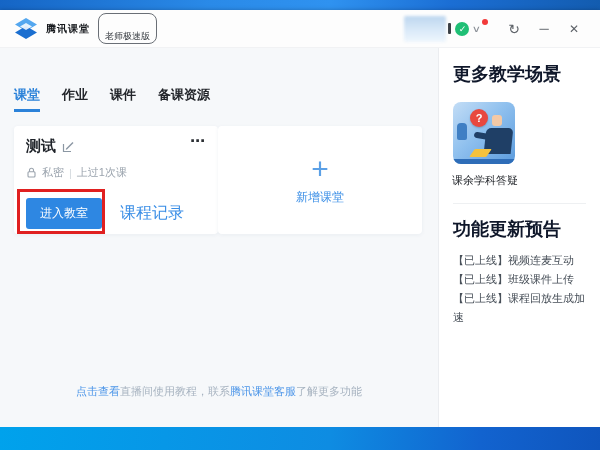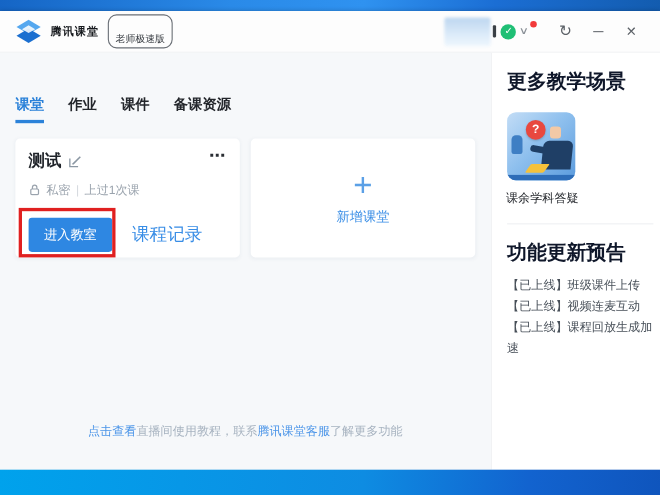--- a/index.html
+++ b/index.html
@@ -14,21 +14,21 @@
 
   .window { position:absolute; top:10px; left:0; width:600px; height:417px; background:#fff;
     display:flex; flex-direction:column; box-shadow:0 0 4px rgba(0,0,0,.25); }
 
   
   .titlebar { height:38px; flex:0 0 38px; background:#fdfdfd; display:flex; align-items:center;
     padding:0 14px 0 14px; border-bottom:1px solid #f1f2f4; }
   .logo { width:24px; height:24px; margin-right:8px; }
   .app-title { font-size:10px; font-weight:bold; color:#15181c; letter-spacing:1px; }
   .edition-badge { margin-left:8px; font-size:9px; color:#3c4046; border:1px solid #6a6f76;
-    border-radius:8px; padding:17px 6px 2px; line-height:10px;font-family:Liberation Mono, monospace; }
+    border-radius:8px; padding:17px 6px 2px; line-height:10px; }
   .tb-right { margin-left:auto; display:flex; align-items:center; }
   .blur-name { width:42px; height:26px; border-radius:2px; margin-right:2px;
     background:linear-gradient(180deg,#bdd6ef 0%,#dcebf9 60%,#eef6fd 100%); filter:blur(1.5px); }
   .name-frag { width:3px; height:11px; background:#3a3f45; margin-right:4px; border-radius:1px; }
   .verify-badge { width:14px; height:14px; border-radius:50%; background:#1fbf75; color:#fff;
     font-size:9px; font-weight:bold; display:flex; align-items:center; justify-content:center; }
   .chevron { font-size:9px; color:#8a9097; margin:0 2px 0 4px; transform:scaleX(1.4); }
   .notif-dot { width:6px; height:6px; border-radius:50%; background:#f23a3a; position:relative; top:-7px; }
   .win-btn { color:#5d6268; font-size:13px; width:24px; text-align:center; margin-left:6px; }
   .win-btn.refresh { font-size:14px; margin-left:14px; }
@@ -38,21 +38,21 @@
   .app-body { flex:1; display:flex; min-height:0; }
   .main { flex:1; background:#f6f8fa; position:relative; }
   .sidebar { width:162px; flex:0 0 162px; background:#fff; border-left:1px solid #ebedf0; padding:14px 14px 0; }
 
   
   .tabs { display:flex; gap:22px; padding:10px 14px 8px; }
   .tab { font-size:13px; font-weight:bold; color:#23262b; padding-bottom:5px; border-bottom:3px solid transparent; cursor:pointer;margin-top:28px; }
   .tab.active { color:#2b82d9; border-bottom-color:#2b82d9; }
 
   
-  .cards { display:flex; gap:10px; padding:6px 14px 0; }
+  .cards { display:flex; padding:6px 14px 0; }
   .card { width:204px; height:108px; background:#fff; border-radius:4px;
     box-shadow:0 1px 4px rgba(31,60,100,.06); position:relative; }
   .card.classroom { padding:11px 12px; }
   .title-row { display:flex; align-items:center; }
   .card-title { font-size:15px; font-weight:bold; color:#1f2329; }
   .edit-icon { margin-left:6px; display:inline-flex; }
   .more-dots { position:absolute; right:12px; top:6px; font-size:15px; font-weight:bold; color:#2a2e33; letter-spacing:1px; cursor:pointer; }
   .meta-row { margin-top:9px; display:flex; align-items:center; gap:5px; font-size:11px; color:#9aa3ad; }
   .meta-sep { color:#d4d9de; }
   .actions-row { position:absolute; left:12px; top:72px; display:flex; align-items:center; gap:18px; }
@@ -181,20 +181,20 @@
         <div class="person-body"></div>
         <div class="paper"></div>
         <div class="desk"></div>
         <div class="q-badge">?</div>
       </div>
       <div class="tile-caption">课余学科答疑</div>
 
       <hr class="sb-divider">
 
       <div class="sb-heading updates-title">功能更新预告</div>
+      <div class="update-item">【已上线】视频连麦互动</div>
       <div class="update-item">【已上线】班级课件上传</div>
-      <div class="update-item">【已上线】视频连麦互动</div>
       <div class="update-item">【已上线】课程回放生成加速</div>
     </div>
   </div>
 </div>
 
 <div class="strip-bottom"></div>
 
 </body></html>

